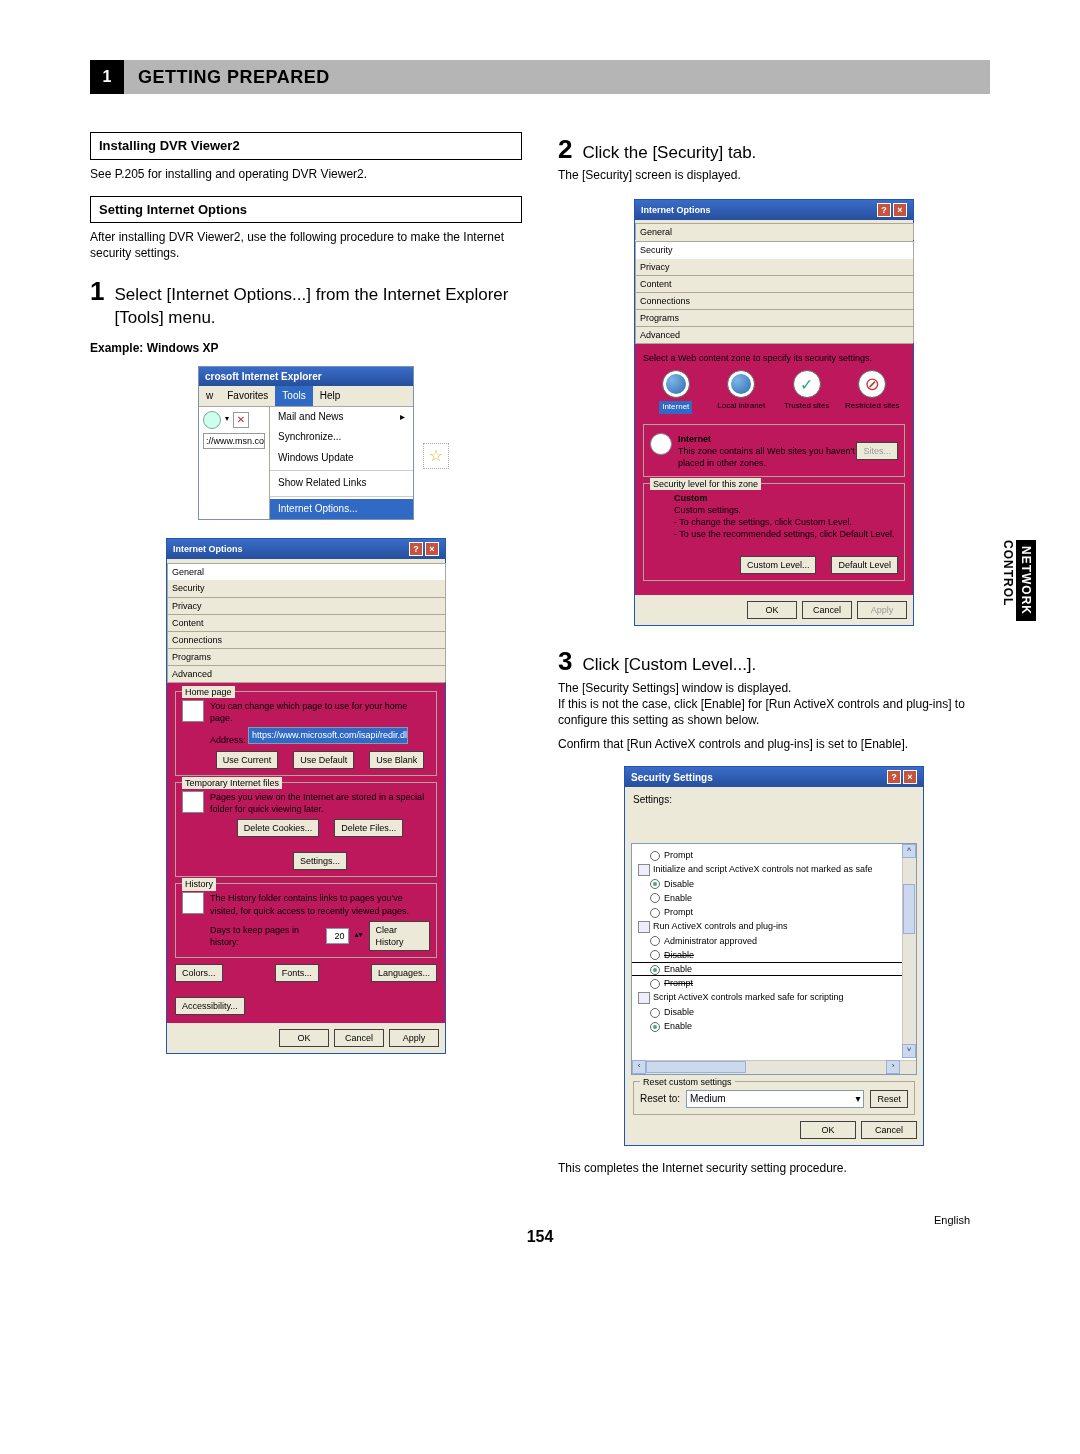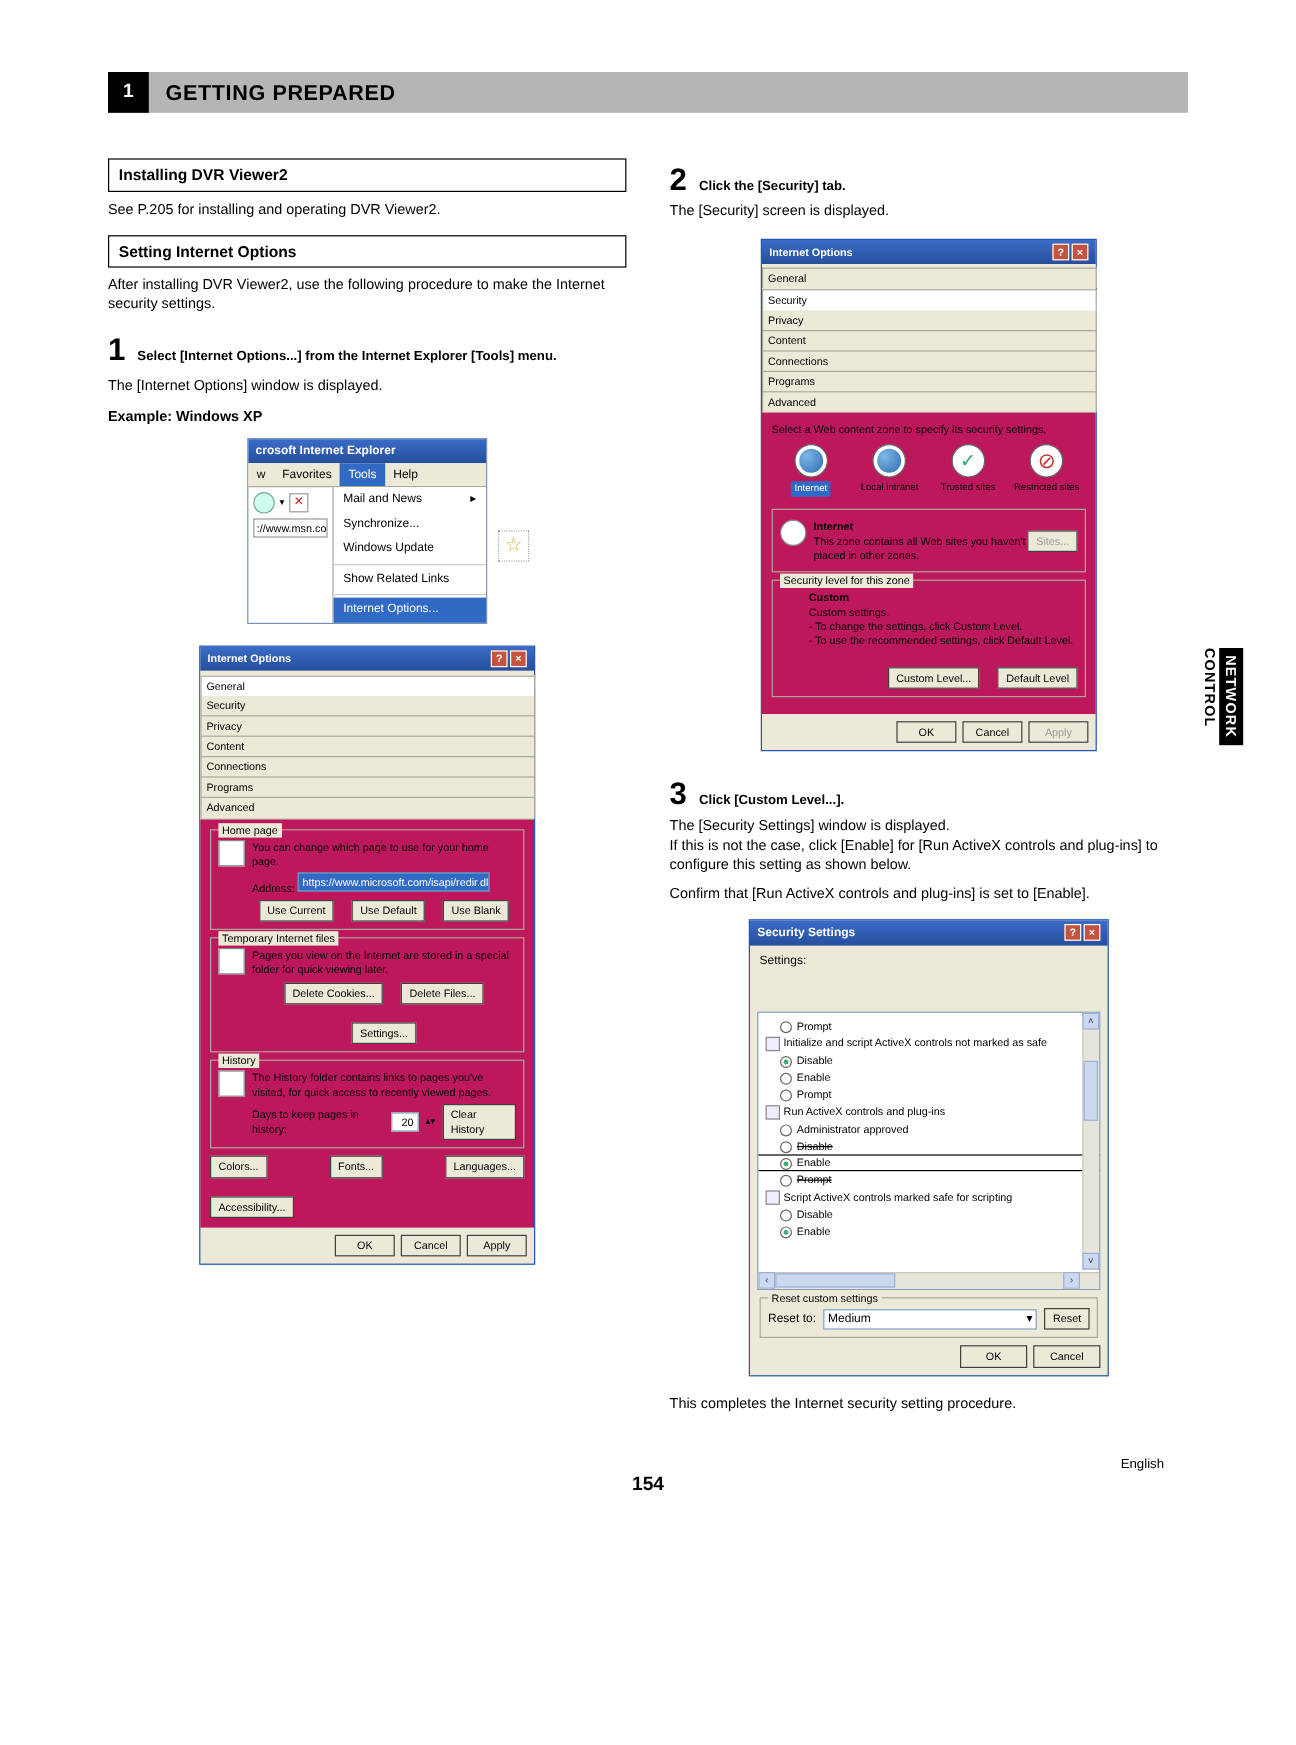--- a/index.html
+++ b/index.html
@@ -5,26 +5,26 @@
   * { box-sizing: border-box; margin: 0; padding: 0; }
   body { font-family: Arial, Helvetica, sans-serif; background: #fff; width: 1080px; margin: 0 auto; padding: 60px 90px 40px 90px; font-size: 13px; color: #000; line-height: 1.35; position: relative; }
   .header-bar { background: #b5b5b5; height: 34px; display: flex; align-items: center; margin-bottom: 38px; }
   .section-num { background: #000; color: #fff; width: 34px; height: 34px; display: flex; align-items: center; justify-content: center; font-weight: bold; font-size: 16px; }
   .header-title { font-weight: bold; font-size: 18px; margin-left: 14px; letter-spacing: 0.5px; }
   .columns { display: flex; gap: 36px; }
   .col { flex: 1; }
   .sub-section { border: 1px solid #000; padding: 4px 8px; font-weight: bold; margin-bottom: 6px; }
   .step-row { display: flex; align-items: baseline; gap: 10px; margin-top: 12px; }
   .step-num { font-size: 26px; font-weight: bold; }
-  .step-title { font-size: 11px; font-weight: bold; }
+  .step-title { font-size: 17px; font-weight: normal; }
   .small { font-size: 12px; }
   .bold { font-weight: bold; }
 
   
-  .ie-menu { width: 200px; margin: 10px auto 18px auto; border: 1px solid #7a93b5; font-size: 10px; }
+  .ie-menu { width: 216px; margin: 10px auto 18px auto; border: 1px solid #7a93b5; font-size: 10px; }
   .ie-titlebar { background: linear-gradient(#3a6cc8,#264f9c); color: #fff; padding: 3px 6px; font-weight: bold; }
   .ie-menubar { display: flex; background: #ece9d8; border-bottom: 1px solid #aca899; }
   .ie-menubar span { padding: 3px 7px; }
   .ie-menubar .sel { background: #316ac5; color: #fff; }
   .ie-body { display: flex; }
   .ie-toolbar { width: 70px; padding: 4px; }
   .ie-toolbar .row1 { display: flex; gap: 4px; align-items: center; }
   .circle-btn { width: 18px; height: 18px; border-radius: 50%; border: 1px solid #7a9; background: #cfe; display: inline-block; }
   .stop-btn { width: 16px; height: 16px; border: 1px solid #999; display: flex; align-items: center; justify-content: center; color: #c22; font-size: 10px; }
   .addr { border: 1px solid #999; font-size: 9px; padding: 1px 2px; margin-top: 4px; white-space: nowrap; overflow: hidden; }
@@ -100,21 +100,20 @@
     <div class="sub-section">Installing DVR Viewer2</div>
     <p class="small">See P.205 for installing and operating DVR Viewer2.</p>
 
     <div class="sub-section" style="margin-top:14px">Setting Internet Options</div>
     <p class="small">After installing DVR Viewer2, use the following procedure to make the Internet security settings.</p>
 
     <div class="step-row">
       <div class="step-num">1</div>
       <div class="step-title">Select [Internet Options...] from the Internet Explorer [Tools] menu.</div>
     </div>
-    <p class="small" style="margin-top:4px">The [Internet Options] window is displayed.</p>
     <p class="small bold" style="margin-top:10px">Example: Windows XP</p>
 
     <div style="position:relative">
     <div class="ie-menu">
       <div class="ie-titlebar">crosoft Internet Explorer</div>
       <div class="ie-menubar">
         <span>w</span>
         <span>Favorites</span>
         <span class="sel">Tools</span>
         <span>Help</span>

